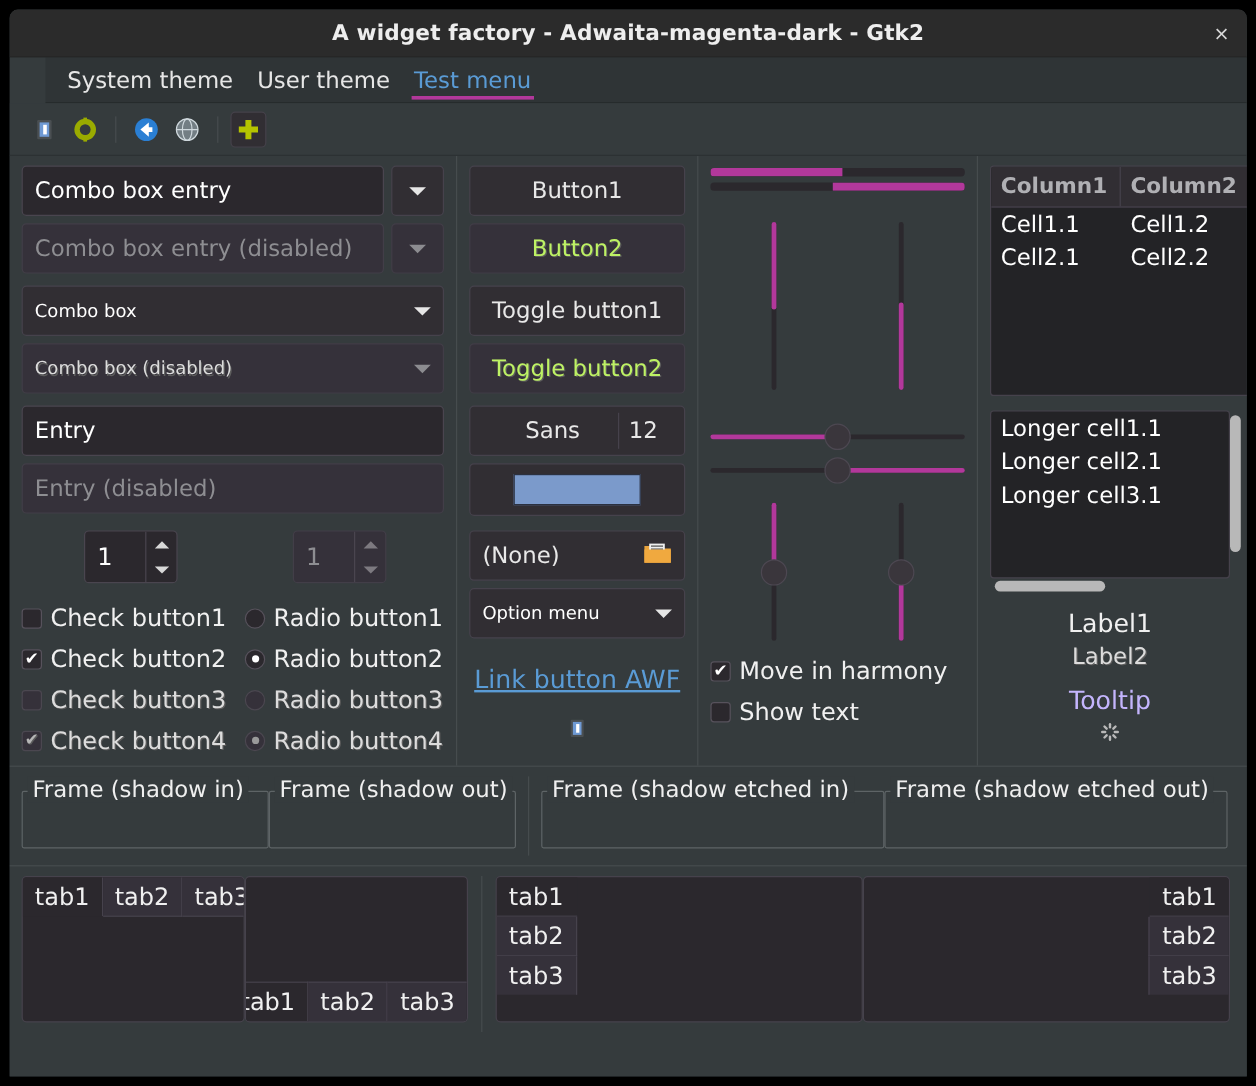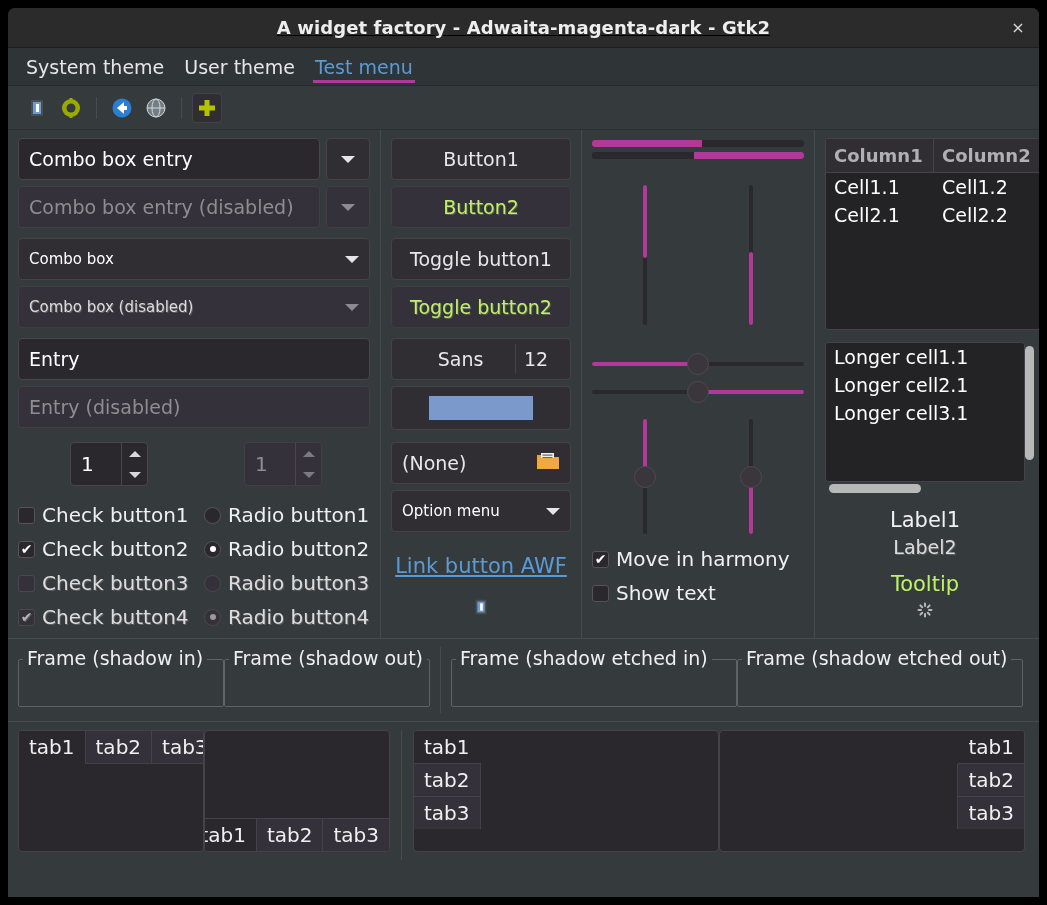--- a/index.html
+++ b/index.html
@@ -19,39 +19,39 @@
     display: flex; flex-direction: column;
   }
   
   .titlebar {
     height: 40px; flex: 0 0 40px;
     background: #2b2b2b;
     border-radius: 7px 7px 0 0;
     position: relative;
     display: flex; align-items: center; justify-content: center;
     border-bottom: 1px solid #1d1d1d;
-    text-decoration: underline;
   }
   .titlebar-title {
     color: #eeeeee; font-size: 18px; font-weight: bold;
     letter-spacing: 0.1px;
   }
   .titlebar-close {
     position: absolute; right: 8px; top: 50%; transform: translateY(-50%);
     width: 26px; height: 26px; color: #d8d8d8; font-size: 16px;
     display: flex; align-items: center; justify-content: center;
     cursor: pointer; border-radius: 13px;
   }
   
   .menubar {
     height: 38px; flex: 0 0 38px;
     background: #2f3436;
     display: flex; align-items: stretch;
     padding-left: 8px;
     border-bottom: 1px solid #262b2c;
+    margin-left: 30px;
   }
   .menu-item {
     display: flex; align-items: center;
     padding: 0 10px; color: #e6e6e6; font-size: 19px;
     cursor: pointer; position: relative;
   }
   .menu-item.active { color: #5a9bd5; }
   .menu-item.active::after {
     content: ""; position: absolute; left: 8px; right: 8px; bottom: 2px;
     height: 3px; background: #b2389b;
@@ -514,21 +514,21 @@
                 <div>Longer cell3.1</div>
               </div>
           </div>
           <div class="scroll-v" style="right:9px;top:4px;height:114px"></div>
           <div class="scroll-h" style="left:4px;bottom:-11px;width:92px"></div>
         </div>
 
         <div style="text-align:center;margin-top:26px;width:200px">
           <div style="color:#f0f0f0;font-size:21px">Label1</div>
           <div style="font-size:19px;margin-top:4px" class="dimmed">Label2</div>
-          <div style="color:#bef264;font-size:21px;margin-top:14px">Tooltip</div>
+          <div style="color:#c4b5fd;font-size:21px;margin-top:14px">Tooltip</div>
           <div style="margin-top:6px">
             <svg width="16" height="16" viewBox="0 0 16 16">
               <g stroke="#b9b9b9" stroke-width="2" stroke-linecap="round">
                 <line x1="8" y1="1.5" x2="8" y2="4"></line>
                 <line x1="8" y1="12" x2="8" y2="14.5"></line>
                 <line x1="1.5" y1="8" x2="4" y2="8"></line>
                 <line x1="12" y1="8" x2="14.5" y2="8"></line>
                 <line x1="3.4" y1="3.4" x2="5.2" y2="5.2"></line>
                 <line x1="10.8" y1="10.8" x2="12.6" y2="12.6"></line>
                 <line x1="3.4" y1="12.6" x2="5.2" y2="10.8"></line>

